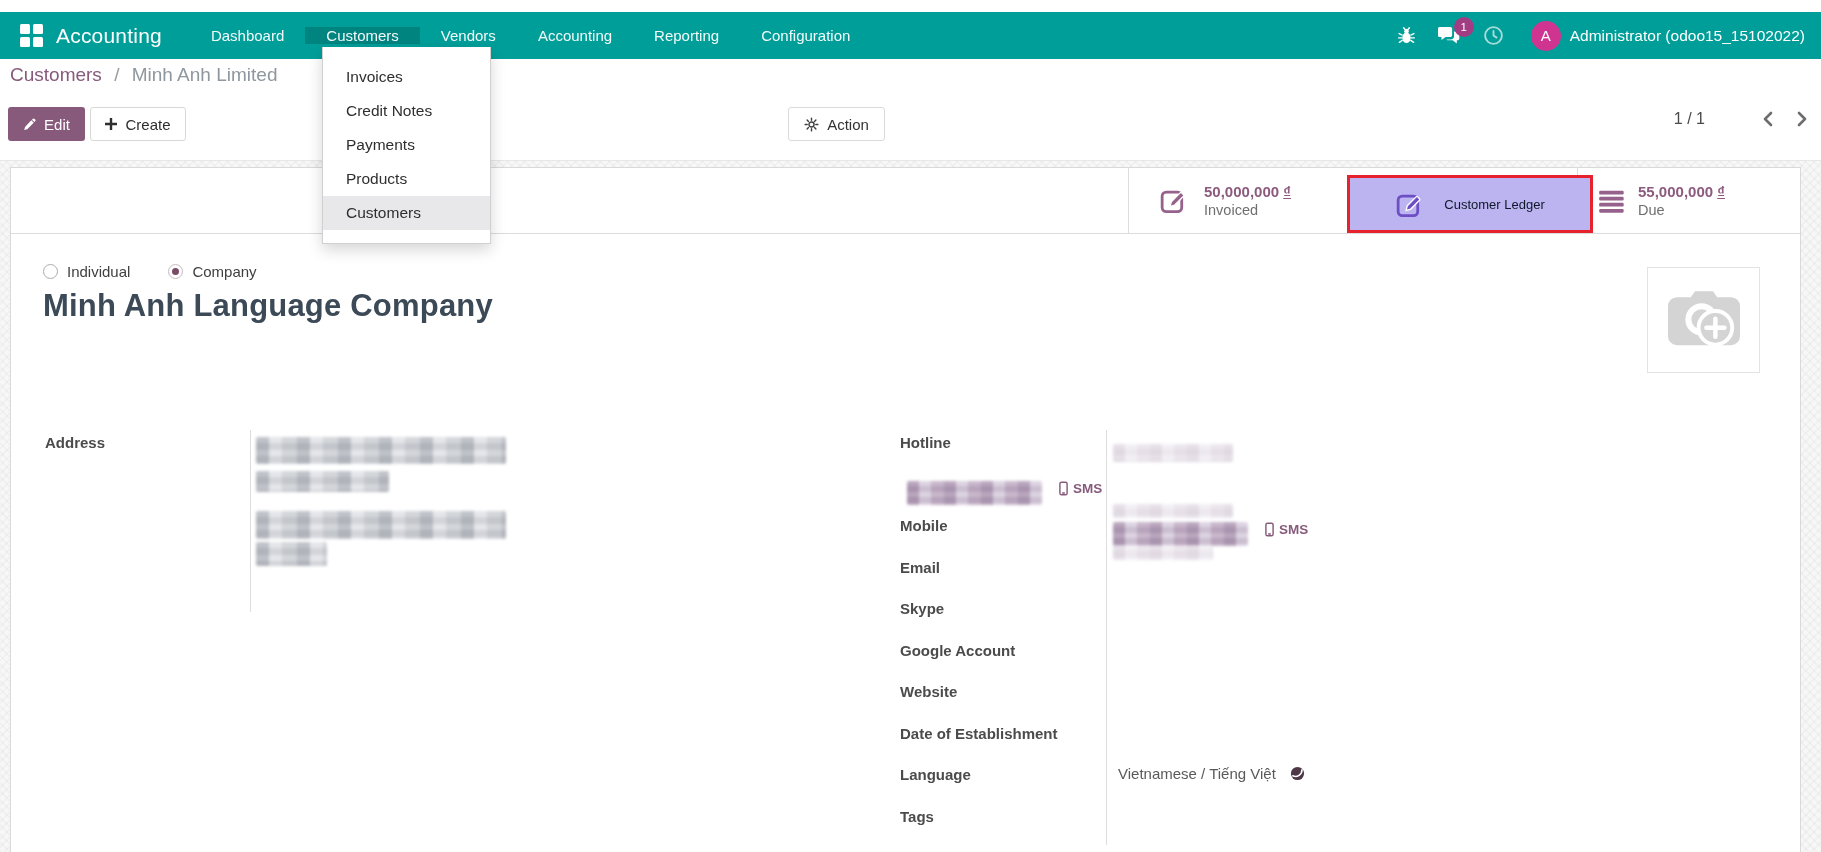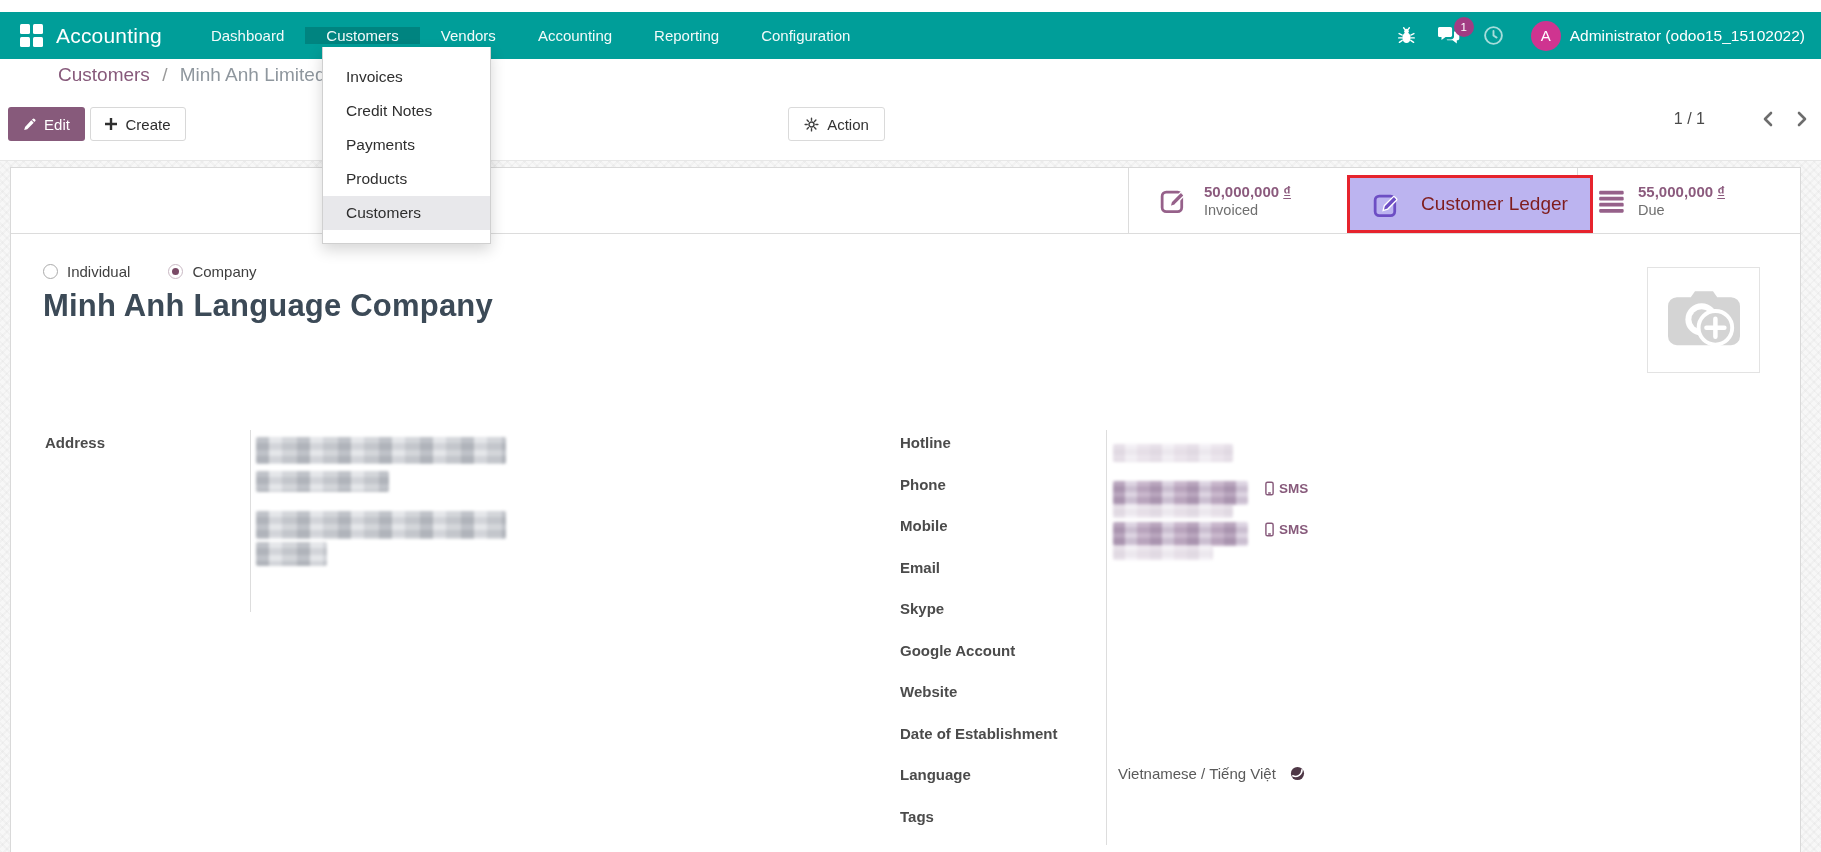--- a/index.html
+++ b/index.html
@@ -30,21 +30,21 @@
     position:absolute; top:-9px; right:-13px; min-width:20px; height:20px; border-radius:10px;
     background:var(--badge-bg); color:#fff; font-size:11.5px; display:flex; align-items:center; justify-content:center; padding:0 5px;
   }
   .avatar{
     width:30px; height:30px; border-radius:50%; background:var(--avatar-bg); color:#fff;
     display:flex; align-items:center; justify-content:center; font-size:15px; margin:0 9px 0 16px;
   }
   .username{font-size:15.5px; color:#fff; white-space:nowrap; padding-right:6px;}
   
   .control-panel{position:absolute; left:0; top:47px; width:1821px; height:114px; background:#fff; border-bottom:1px solid #e7e7e7; z-index:10;}
-  .breadcrumb{position:absolute; left:10px; top:17px; font-size:19px; white-space:nowrap;margin-left:48px;}
+  .breadcrumb{position:absolute; left:10px; top:17px; font-size:19px; white-space:nowrap;}
   .breadcrumb .bc-parent{color:var(--primary); cursor:pointer;}
   .breadcrumb .bc-sep{color:#9a9a9a; margin:0 7px;}
   .breadcrumb .bc-current{color:#8f979e;}
   .btn{
     display:inline-flex; align-items:center; justify-content:center; gap:8px;
     height:34px; border-radius:3px; font-size:15px; cursor:pointer; border:1px solid transparent;
   }
   .btn-edit{position:absolute; left:8px; top:60px; width:77px; background:var(--primary); color:#fff;}
   .btn-create{position:absolute; left:90px; top:60px; width:96px; background:#fff; color:#2e2e2e; border-color:#d8d8d8;}
   .btn-action{position:absolute; left:788px; top:60px; width:97px; background:#fff; color:#333; border-color:#dadada;}
@@ -81,21 +81,21 @@
   .stat-icon{color:#96618a; flex:0 0 auto; display:flex;}
   .stat-text{display:flex; flex-direction:column; line-height:1.15;}
   .stat-value{color:var(--stat-value); font-weight:bold; font-size:15px; white-space:nowrap;}
   .stat-value .dong{text-decoration:underline;}
   .stat-label{color:#6f6f6f; font-size:14.5px; margin-top:2px;}
   .stat-btn.ledger{
     left:1336px; top:7px; width:246px; height:58px; justify-content:center; gap:20px;
     background:var(--ledger-bg); border:3px solid var(--ledger-border); z-index:2;
   }
   .stat-btn.ledger .stat-icon{color:#6d4ec4;}
-  .ledger-label{color:#7f1d1d; font-size:19px;}
+  .ledger-label{color:#0f172a; font-size:13px;}
   
   .radio-row{position:absolute; left:32px; top:95px; display:flex; align-items:center; font-size:15px; color:#3f3f3f;}
   .radio{width:15px; height:15px; border-radius:50%; border:1px solid #ababab; background:#fff; position:relative; flex:0 0 auto;}
   .radio.checked{border-color:#c9b9c4;}
   .radio.checked::after{
     content:""; position:absolute; left:3px; top:3px; width:7px; height:7px; border-radius:50%; background:#7a4a66;
   }
   .radio-label{margin:0 38px 0 9px; cursor:pointer;}
   .radio-label.last{margin-right:0;}
   .form-title{position:absolute; left:32px; top:120px; font-size:31px; font-weight:bold; color:#3c4a57; letter-spacing:.2px;}
@@ -318,21 +318,20 @@
     <div class="vsep"></div>
 
     <div class="frow">
       <div class="flabel">Hotline</div>
       <div class="fvalue">
         <div class="mz mz-purple faint" style="left:7px; top:14px; width:120px; height:18px;"></div>
       </div>
     </div>
 
     <div class="frow">
-      <div class="flabel">Phone</div>
       <div class="fvalue">
         <div class="mz mz-purple" style="left:7px; top:9px; width:135px; height:24px;"></div>
         <a class="sms-link">
           <span style="display:flex;">
             <svg width="9" height="15" viewBox="0 0 10 16">
                 <rect x="1" y="1" width="8" height="14" rx="1.8" fill="none" stroke="currentColor" stroke-width="1.6"></rect>
                 <path d="M4 13h2" stroke="currentColor" stroke-width="1.4" stroke-linecap="round"></path>
               </svg>
           </span>
           <span>SMS</span>

